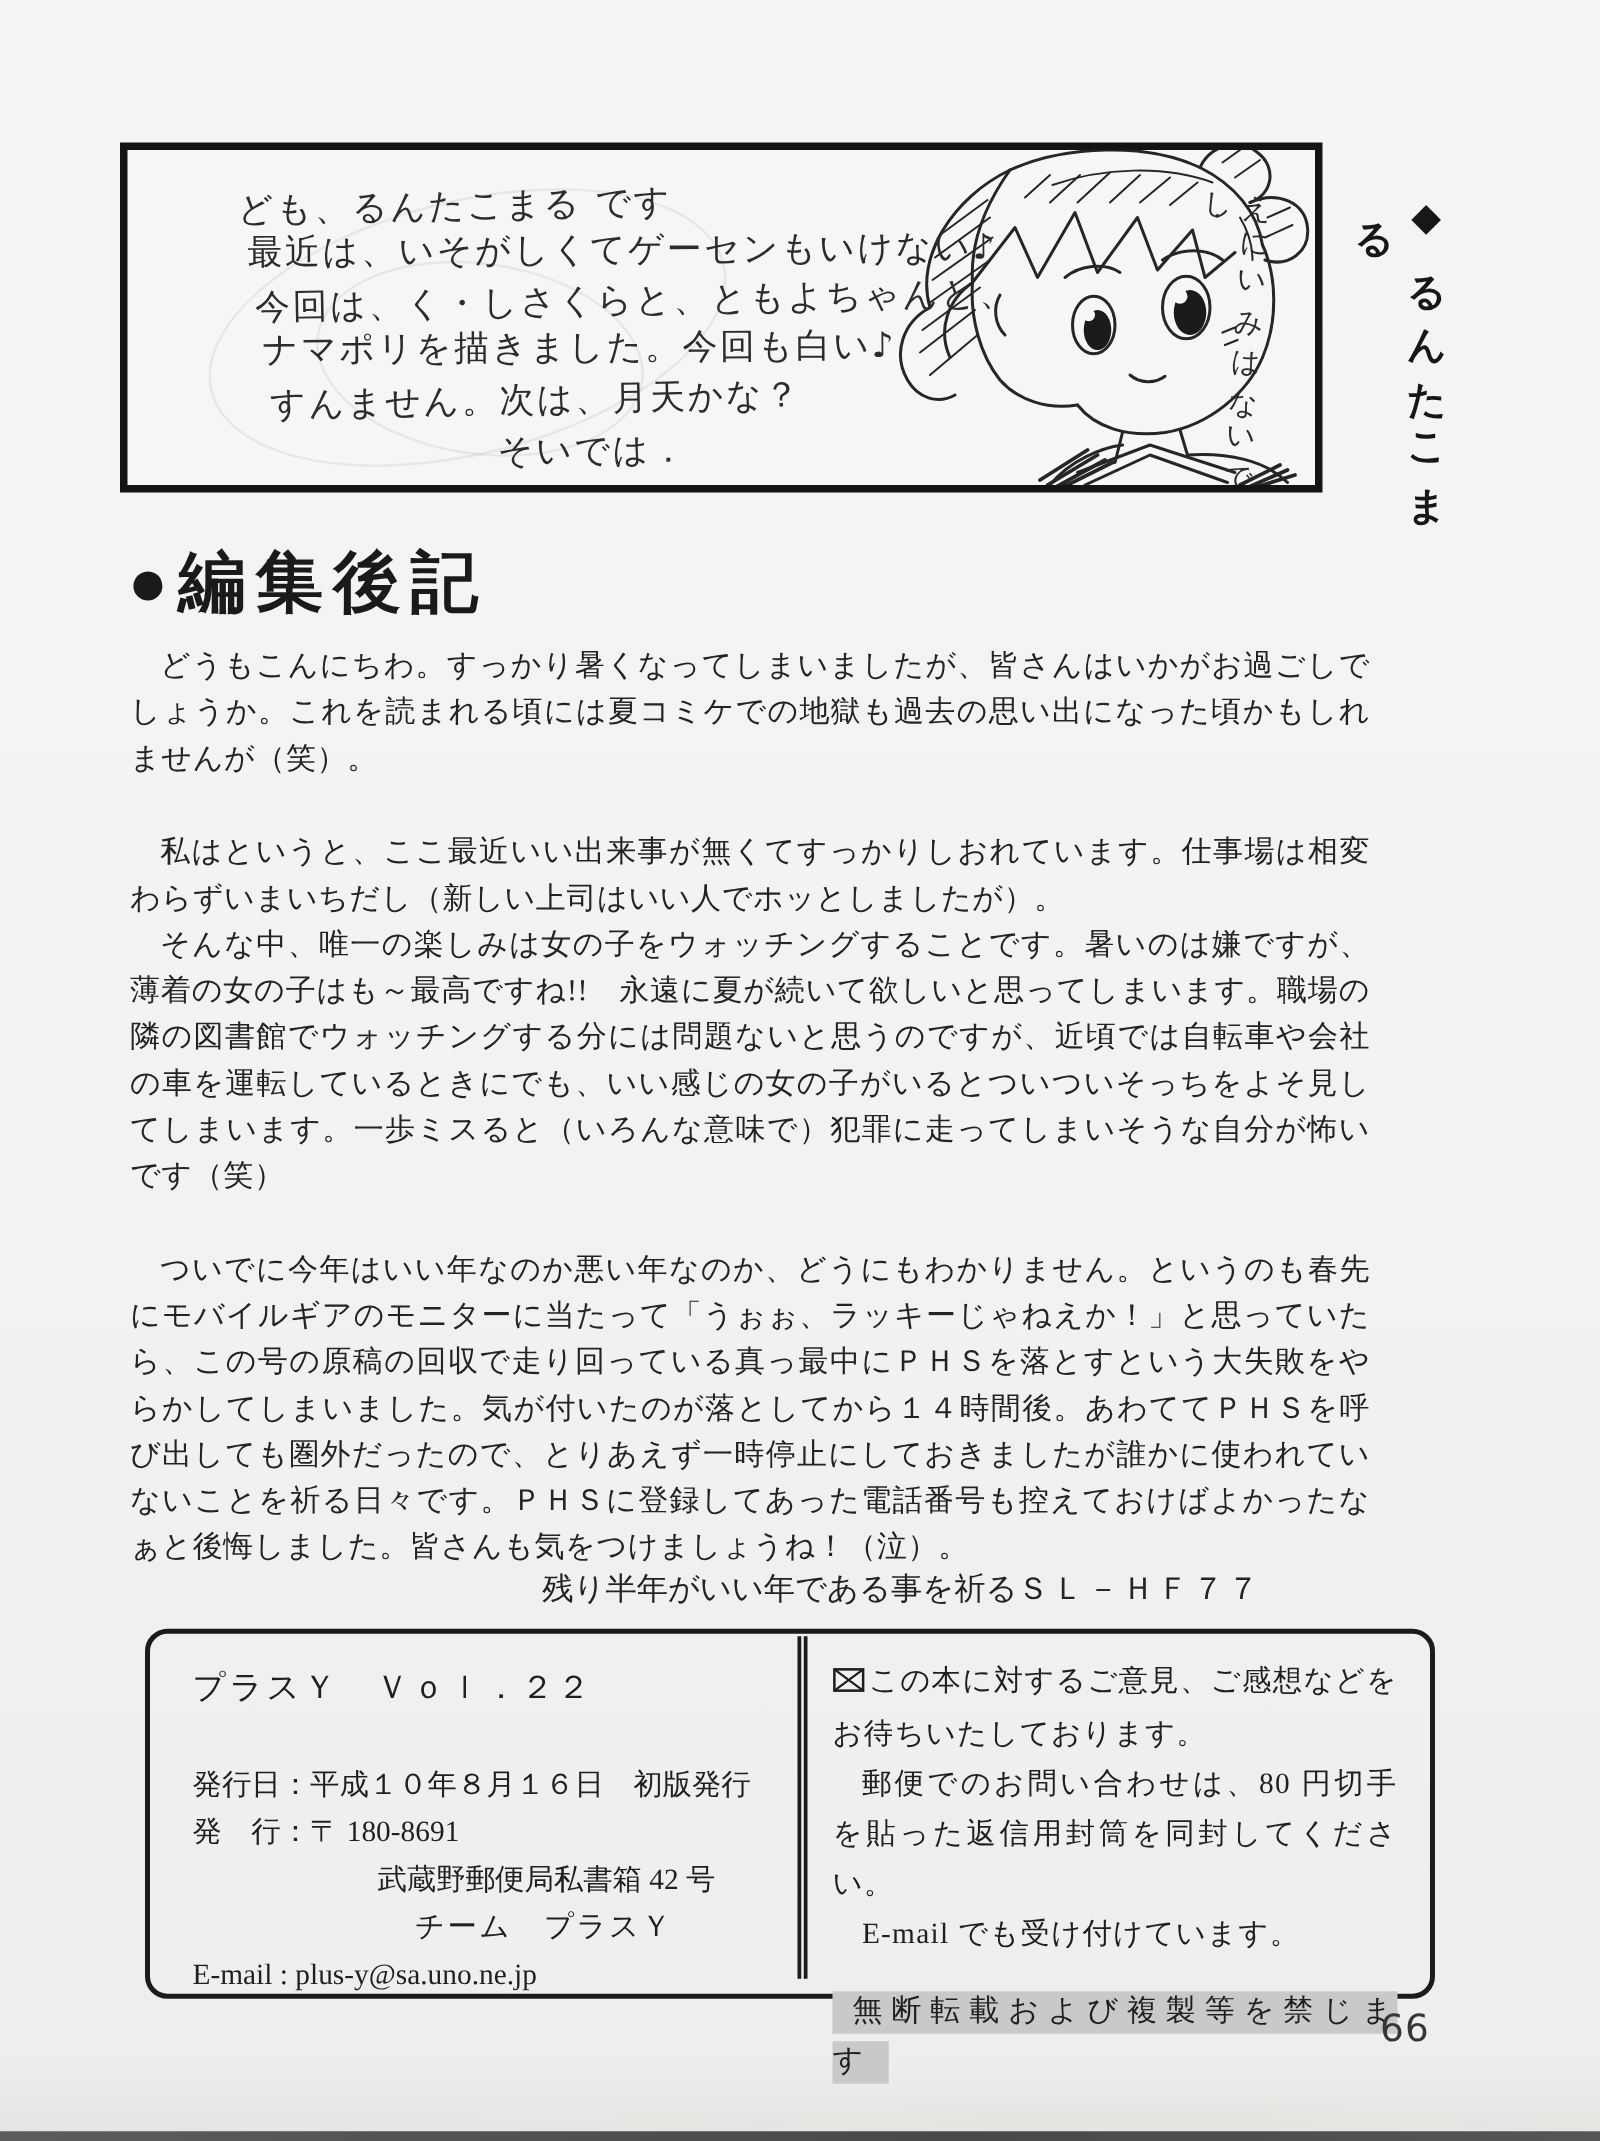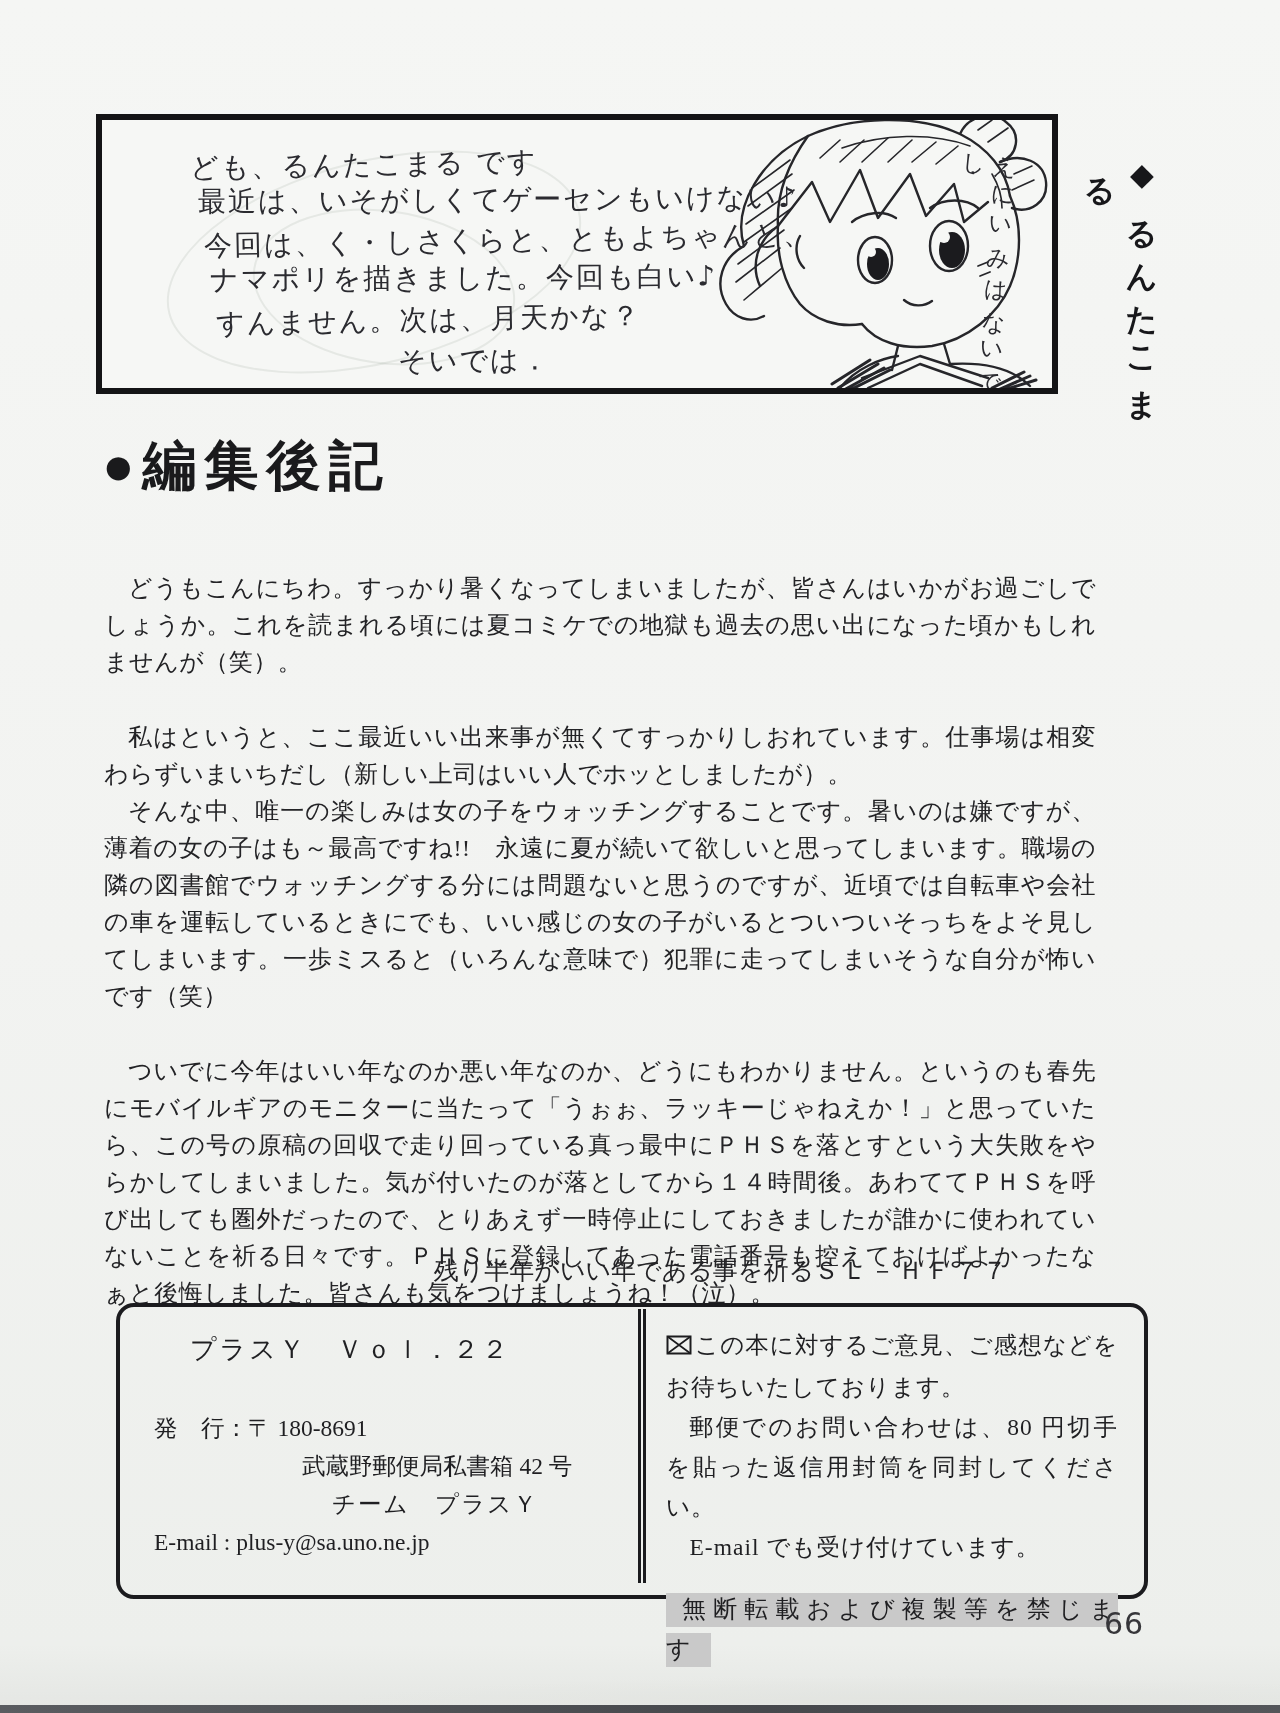--- a/index.html
+++ b/index.html
@@ -45,39 +45,39 @@
     font-family:"Liberation Sans","DejaVu Sans",sans-serif;
     font-size:31px;font-weight:bold;letter-spacing:7px;color:#17171a;
   }
   
   .heading{
     position:absolute;left:102px;top:430px;margin:0;
     font-family:"Liberation Sans","DejaVu Sans",sans-serif;
     font-size:54px;font-weight:800;letter-spacing:8px;color:#1a1a1c;
   }
   .body-text{
-    position:absolute;left:104px;top:570px;width:992px;
+    position:absolute;left:104px;top:515px;width:992px;
     font-size:24px;line-height:37px;text-align:justify;letter-spacing:.5px;
   }
   .para{margin:0;text-indent:1em;}
   .para.gap{margin-top:38px;}
   .closing{
     position:absolute;left:104px;top:1254px;width:906px;
     display:flex;justify-content:flex-end;align-items:baseline;
     font-size:25px;
   }
   .closing .sig{letter-spacing:3px;}
   
   .colophon{
     position:absolute;left:116px;top:1303px;width:1032px;height:296px;
     border:4px solid #1b1b1e;border-radius:18px;box-sizing:border-box;
     display:flex;background:transparent;
   }
   .col-left{width:518px;box-sizing:border-box;padding:26px 0 0 34px;font-size:24px;color:#1f1f22;}
-  .col-title{font-size:26px;letter-spacing:3px;line-height:34px;margin-left:36px;}
+  .col-title{font-size:26px;letter-spacing:3px;line-height:34px;}
   .col-rows{margin-top:42px;line-height:38px;font-size:23.5px;}
   .col-rows .addr1{padding-left:148px;}
   .col-rows .addr2{padding-left:178px;letter-spacing:2px;}
   .col-divider{border-left:8px double #1b1b1e;margin:2px 0 12px 0;}
   .col-right{flex:1;box-sizing:border-box;padding:18px 26px 10px 20px;
     font-size:23.5px;line-height:40px;text-align:justify;letter-spacing:1px;color:#1f1f22;}
   .col-right p{margin:0;}
   .col-right .indent{text-indent:1em;}
   .mail-icon{display:inline-block;vertical-align:-2px;margin-right:3px;}
   .notice{margin-top:22px;}
@@ -176,20 +176,21 @@
 
   <div class="closing">
     <span>残り半年がいい年である事を祈る</span>
     <span class="sig">ＳＬ－ＨＦ７７</span>
   </div>
 
   <div class="colophon">
     <div class="col-left">
       <div class="col-title">プラスＹ　Ｖｏｌ．２２</div>
       <div class="col-rows">
+        <div>発行日：平成１０年８月１６日　初版発行</div>
         <div>発　行：〒 180-8691</div>
         <div class="addr1">武蔵野郵便局私書箱 42 号</div>
         <div class="addr2">チーム　プラスＹ</div>
         <div>E-mail : plus-y@sa.uno.ne.jp</div>
       </div>
     </div>
 
     <div class="col-divider"></div>
 
     <div class="col-right">

